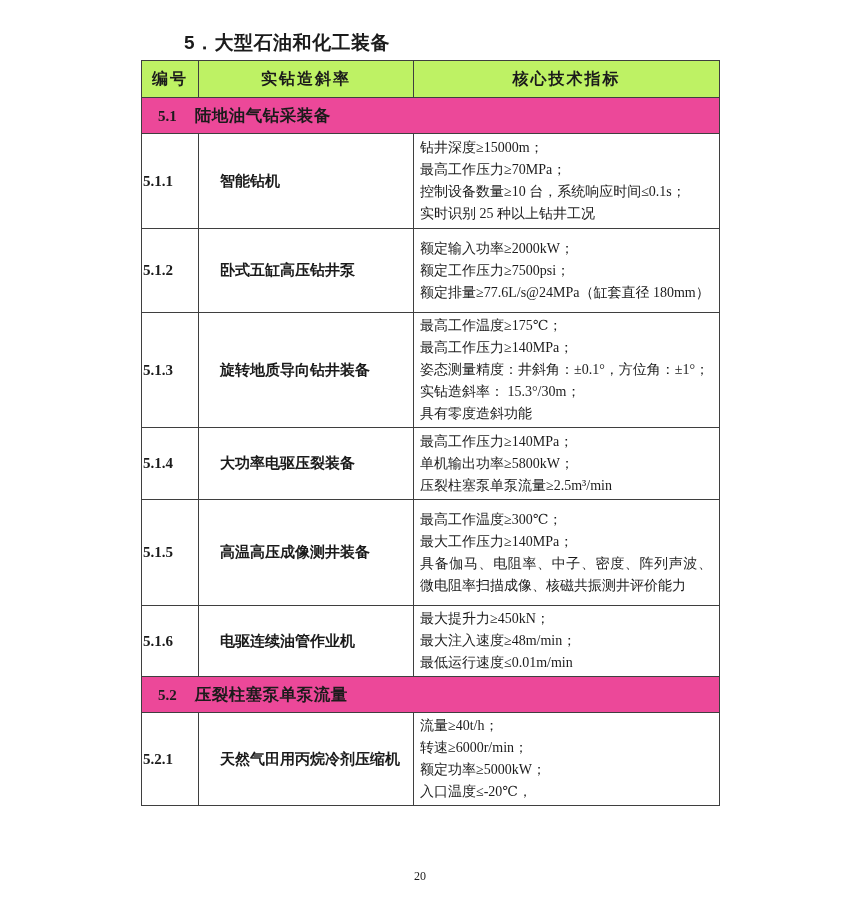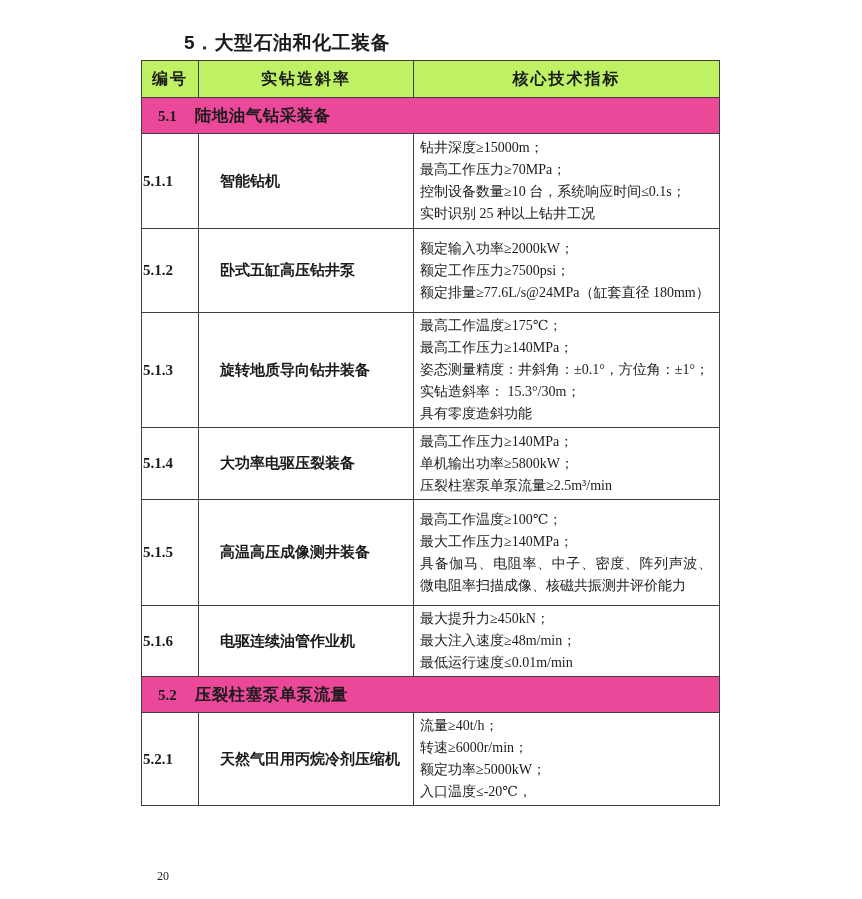--- a/index.html
+++ b/index.html
@@ -80,24 +80,24 @@
   }
   .sec-title {
     font-family: "Liberation Sans", "DejaVu Sans", sans-serif;
     font-size: 16.5px;
     font-weight: bold;
     margin-left: 18px;
     letter-spacing: 0.5px;
   }
   .page-number {
     position: absolute;
-    left: 157px;
+    left: 131px;
     top: 869px;
     width: 578px;
-    text-align: left;
+    text-align: center;
     font-size: 12px;
   }
 </style>
 </head>
 <body>
 
 <div class="page">
 
   <div class="doc-title">5．大型石油和化工装备</div>
 
@@ -152,21 +152,21 @@
       <td class="c-id">5.1.4</td>
       <td class="c-name">大功率电驱压裂装备</td>
       <td class="c-specs">最高工作压力≥140MPa；
 单机输出功率≥5800kW；
 压裂柱塞泵单泵流量≥2.5m³/min</td>
     </tr>
 
     <tr style="height:106px">
       <td class="c-id">5.1.5</td>
       <td class="c-name">高温高压成像测井装备</td>
-      <td class="c-specs">最高工作温度≥100℃；
+      <td class="c-specs">最高工作温度≥300℃；
 最大工作压力≥140MPa；
 具备伽马、电阻率、中子、密度、阵列声波、微电阻率扫描成像、核磁共振测井评价能力</td>
     </tr>
 
     <tr style="height:71px">
       <td class="c-id">5.1.6</td>
       <td class="c-name">电驱连续油管作业机</td>
       <td class="c-specs">最大提升力≥450kN；
 最大注入速度≥48m/min；
 最低运行速度≤0.01m/min</td>

